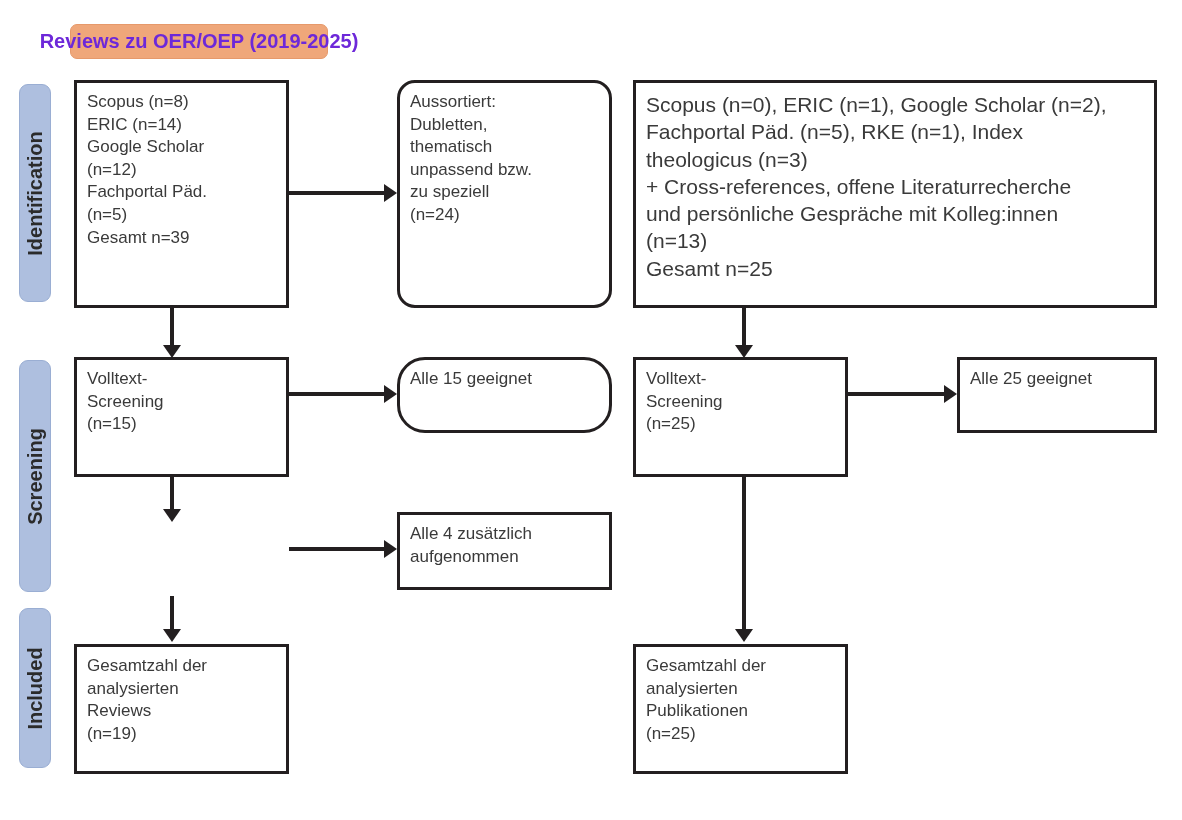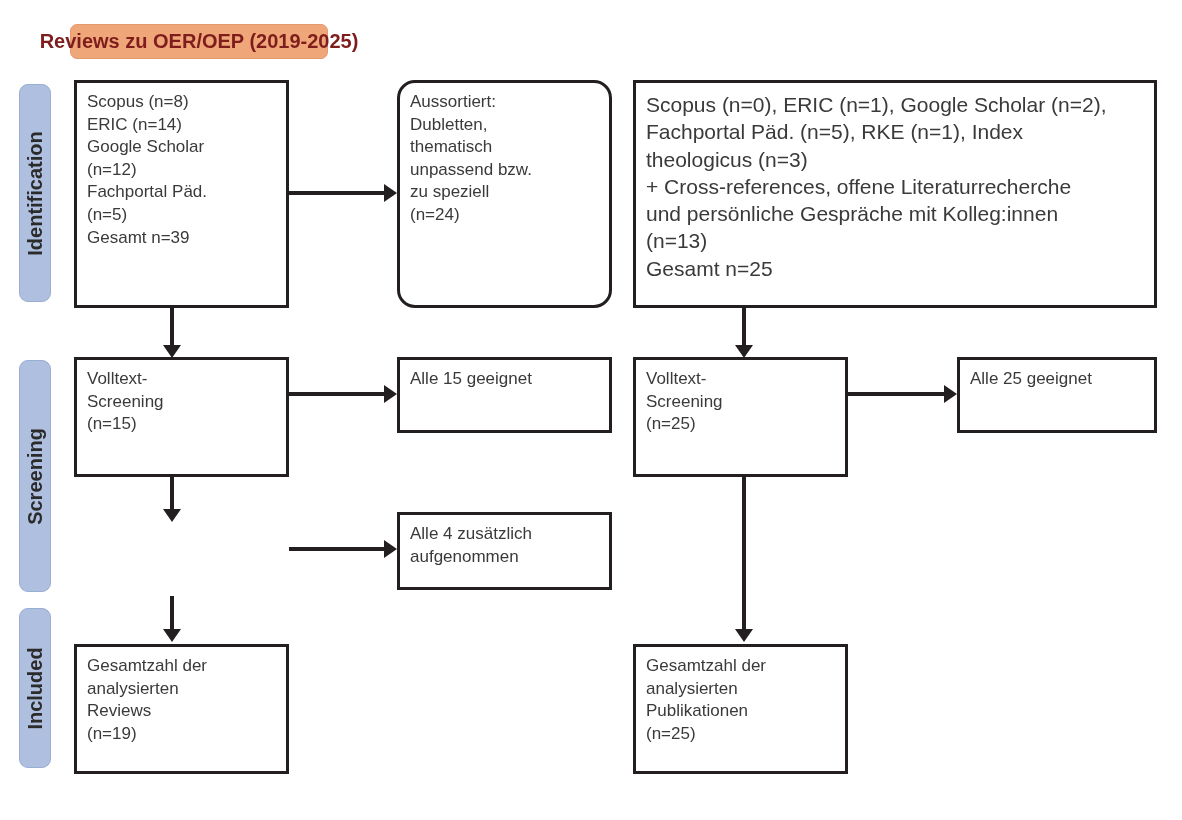--- a/index.html
+++ b/index.html
@@ -37,21 +37,21 @@
 
   
   .col-header {
     position: absolute;
     background: #efa77a;
     border: 1px solid #e6996b;
     border-radius: 7px;
     display: flex;
     align-items: center;
     justify-content: center;
-    color: #7f1d1d;
+    color: #6d28d9;
     font-size: 20px;
     font-weight: bold;
     white-space: nowrap;
   }
 
   
   .box {
     position: absolute;
     background: #ffffff;
     border: 3px solid #231f20;
@@ -136,21 +136,21 @@
   <div class="vline" style="left:170px; top:308px; width:4px; height:40px;"></div>
   <div class="arrow-down" style="left:163px; top:345px;"></div>
 
   <div class="box" style="left:74px; top:357px; width:215px; height:120px;">Volltext-
 Screening
 (n=15)</div>
 
   <div class="hline" style="left:289px; top:392px; width:95px;"></div>
   <div class="arrow-right" style="left:384px; top:385px;"></div>
 
-  <div class="box" style="left:397px; top:357px; width:215px; height:76px;">Alle 15 geeignet</div>
+  <div class="box" style="left:397px; top:357px; width:215px; height:76px;border-radius:28px;">Alle 15 geeignet</div>
 
   <div class="vline" style="left:170px; top:477px; width:4px; height:35px;"></div>
   <div class="arrow-down" style="left:163px; top:509px;"></div>
 
 
   <div class="hline" style="left:289px; top:547px; width:95px;"></div>
   <div class="arrow-right" style="left:384px; top:540px;"></div>
 
   <div class="box" style="left:397px; top:512px; width:215px; height:78px;">Alle 4 zusätzlich
 aufgenommen</div>

